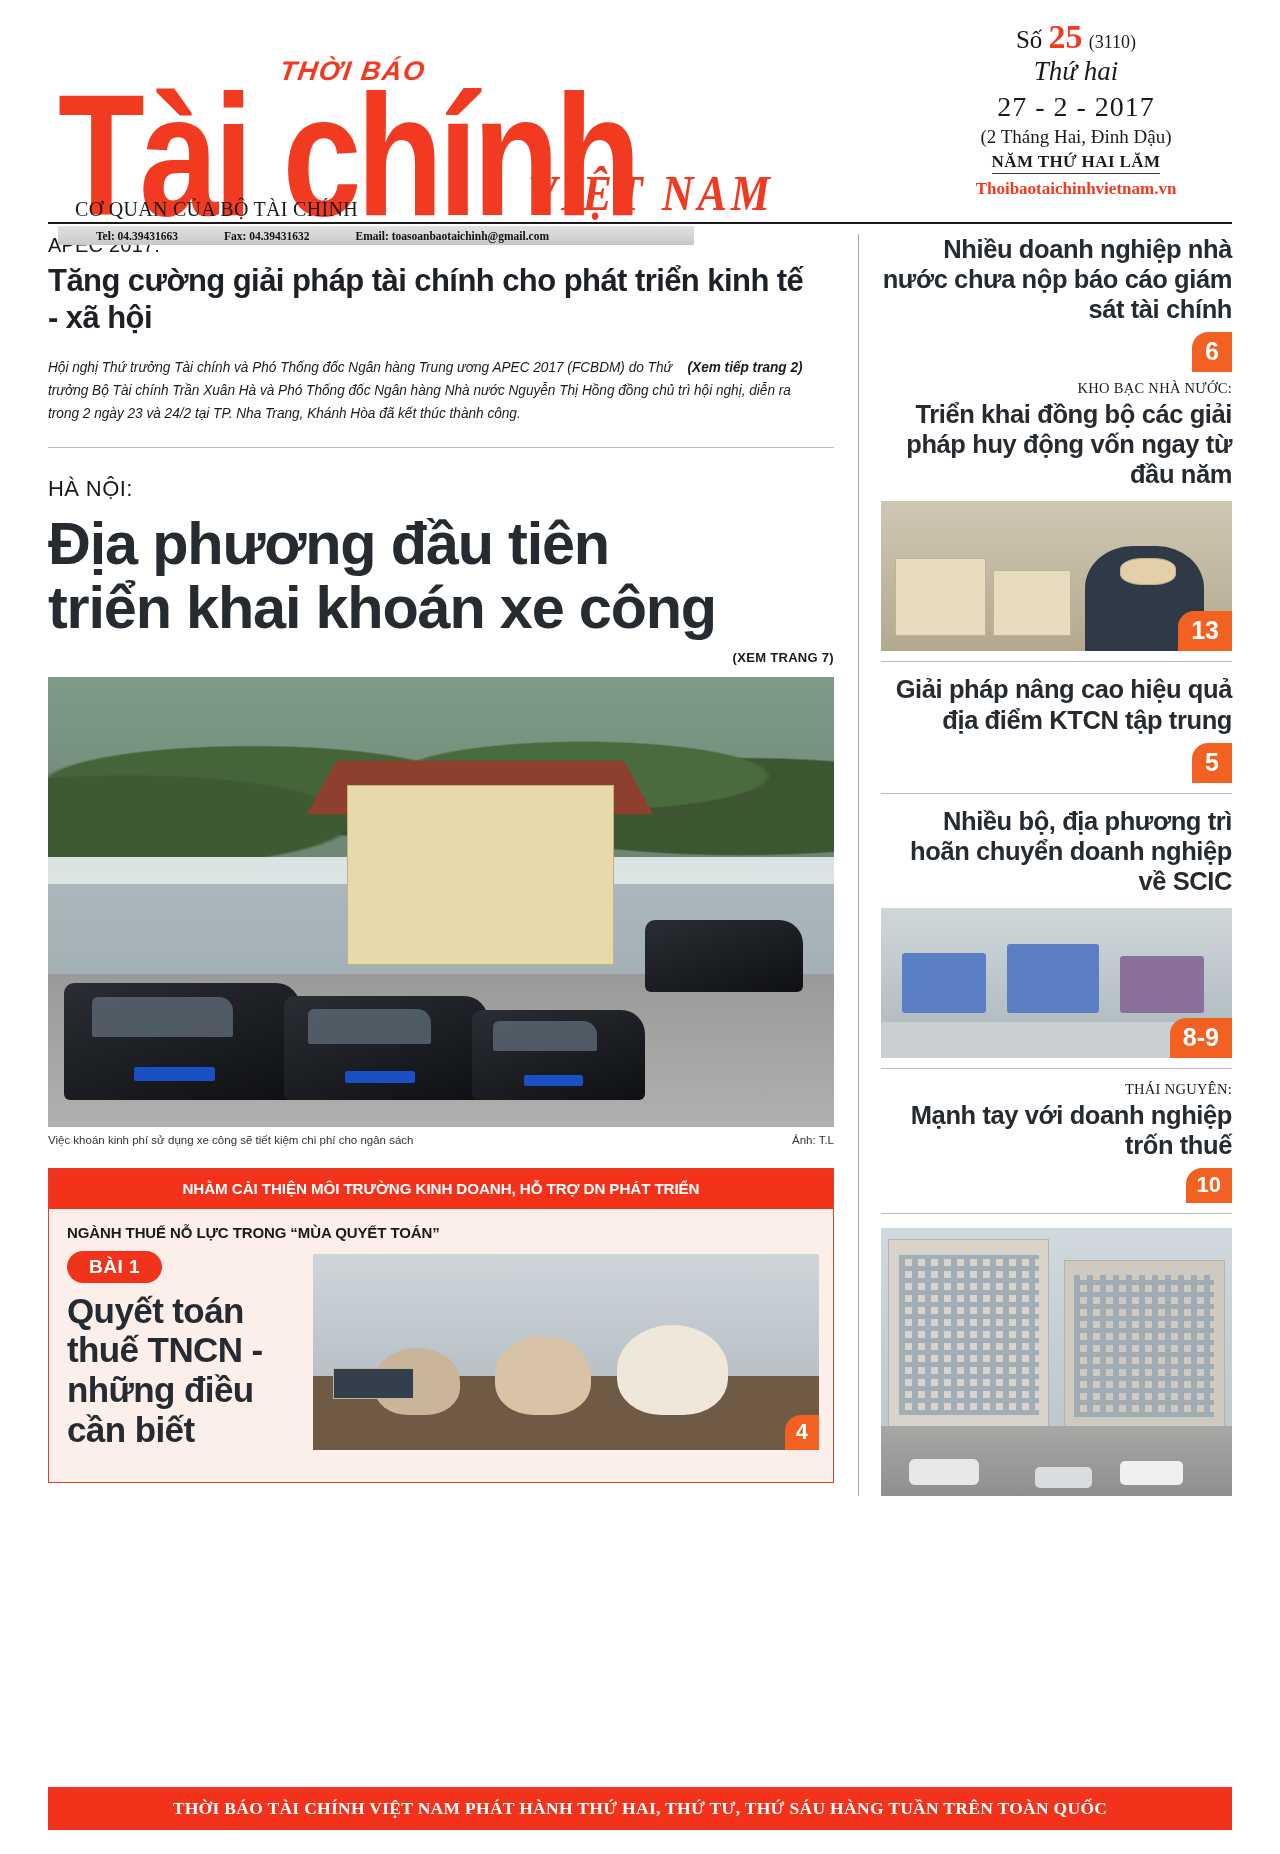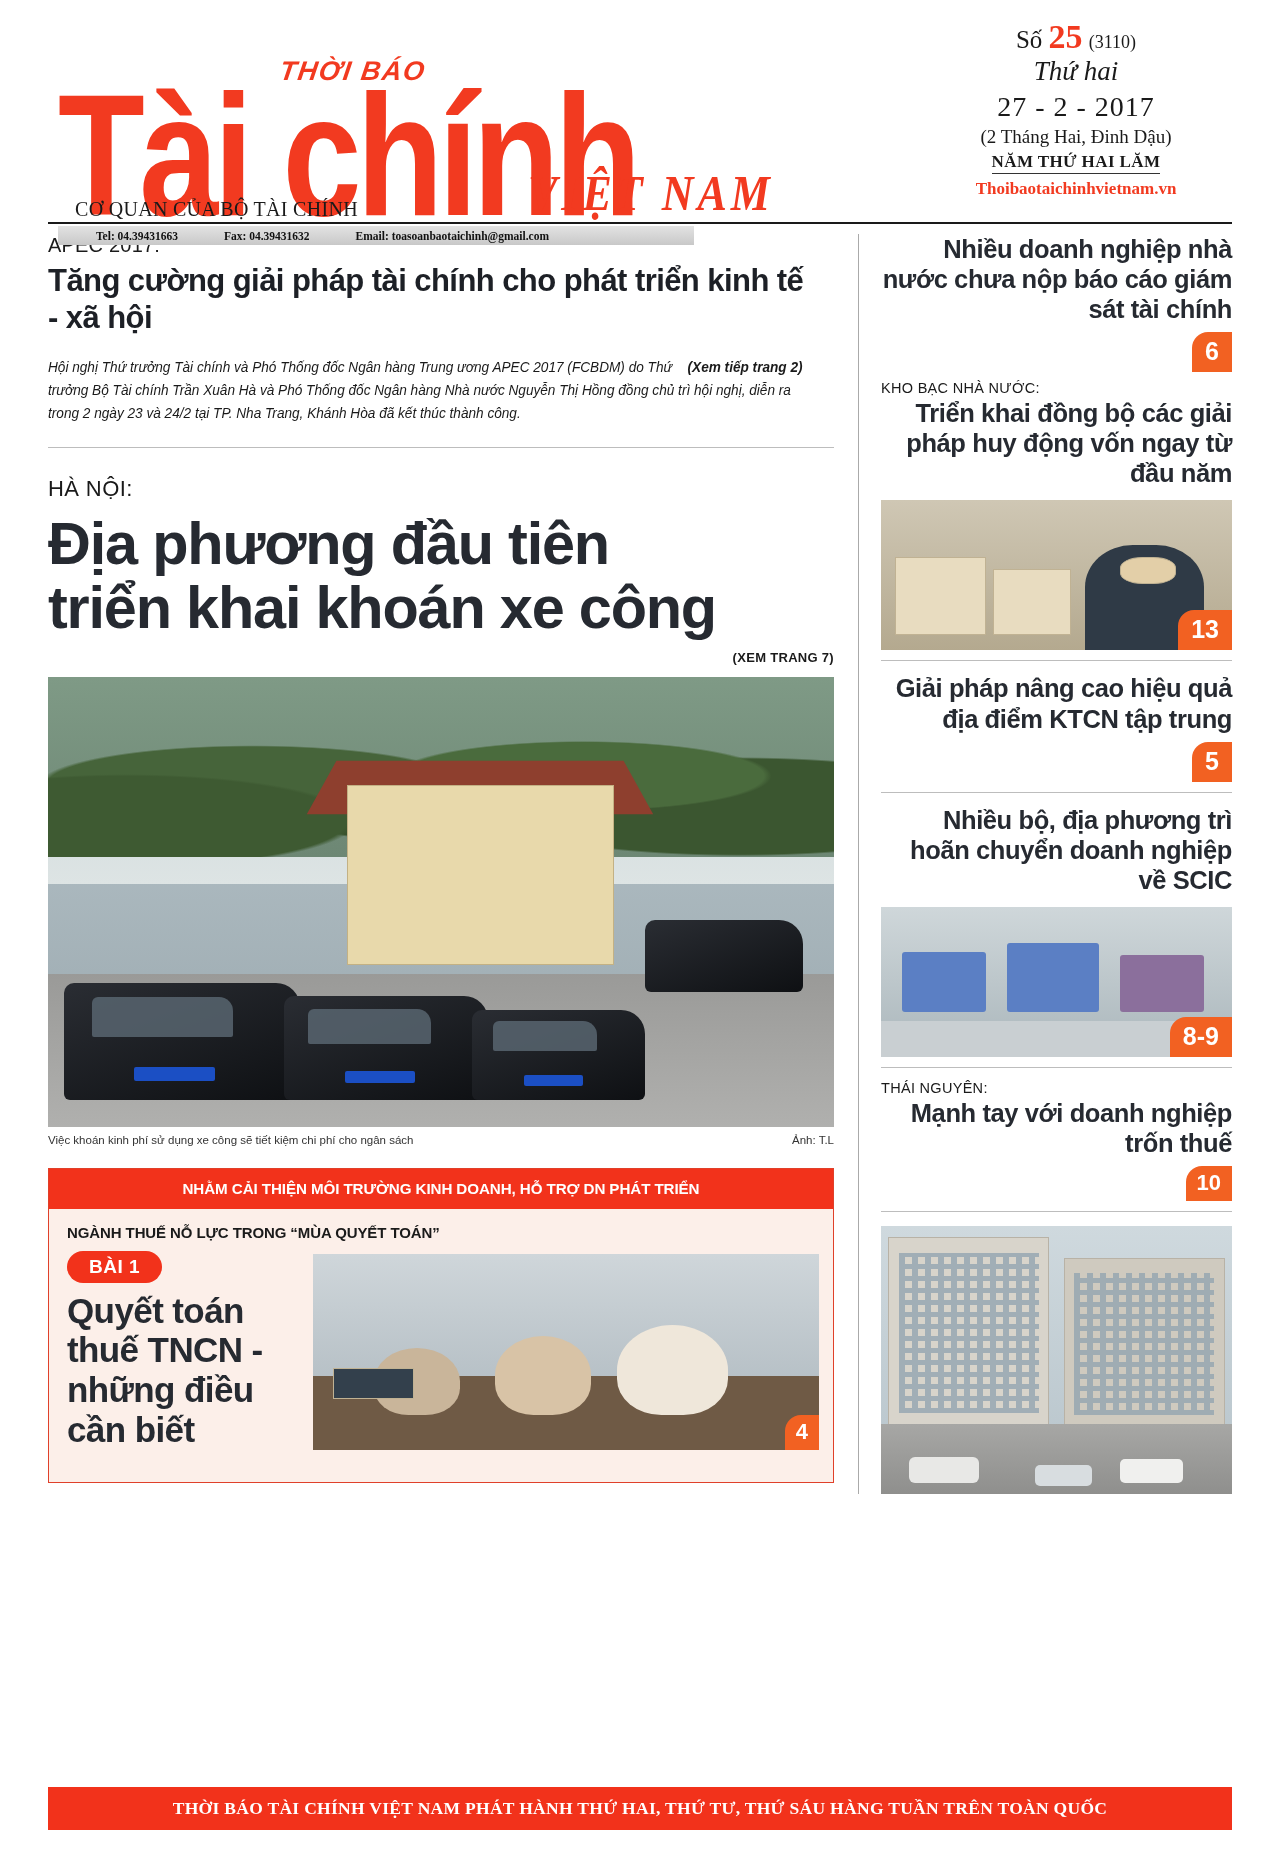--- a/index.html
+++ b/index.html
@@ -177,22 +177,22 @@
     font-weight: bold; font-size: 25px; line-height: 1;
     padding: 7px 13px 8px 13px;
     border-top-left-radius: 16px;
   }
   .pnum.small { font-size: 22px; padding: 6px 11px 7px 11px; }
   .pnum-row { display: flex; justify-content: flex-end; margin-top: 8px; }
 
   
   .side-item { margin-bottom: 8px; }
   .side-kicker {
-    text-align: left;
-    font-family: Liberation Sans, sans-serif;
+    text-align: right;
+    font-family: Liberation Serif, serif;
     font-size: 14.5px; color: #1a1a1a; letter-spacing: 0.3px;
     margin-bottom: 2px;
   }
   .side-head {
     text-align: right;
     font-family: "Liberation Sans", sans-serif;
     font-weight: bold; font-size: 25.5px; line-height: 1.18;
     color: #262a31; letter-spacing: -0.4px;
   }
   .side-photo {

